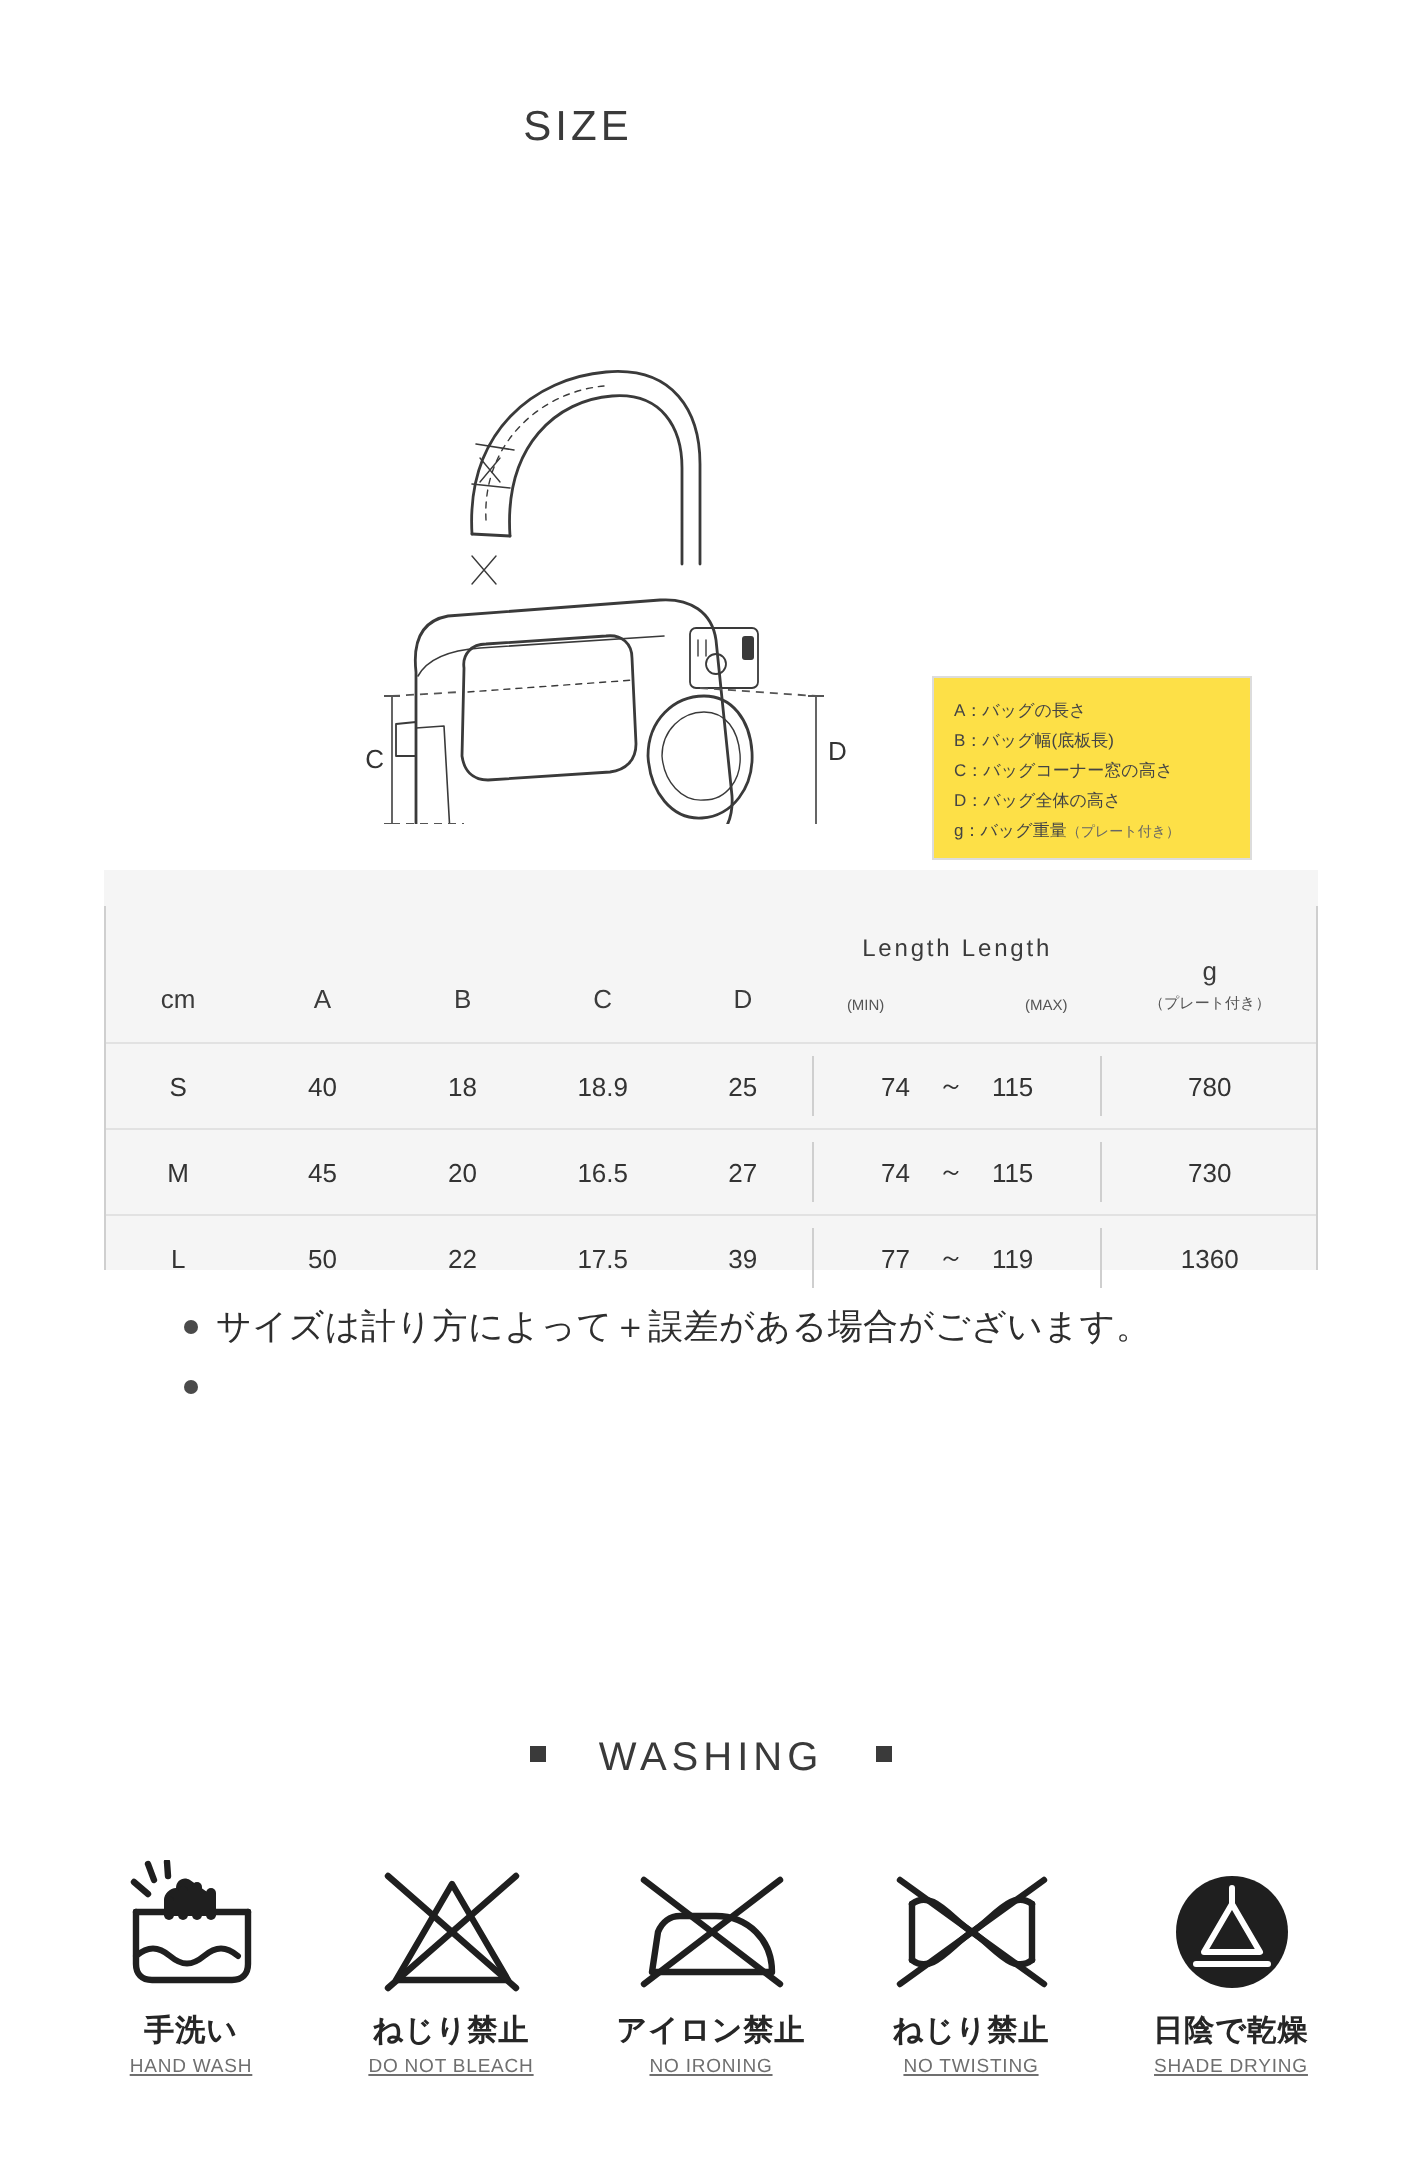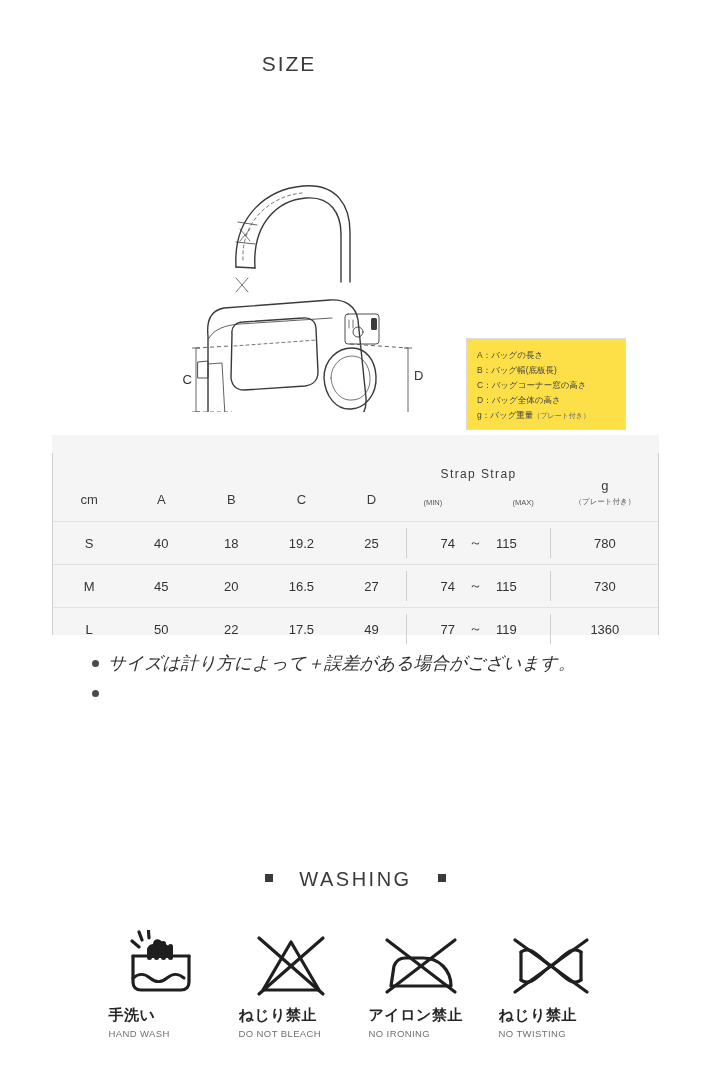--- a/index.html
+++ b/index.html
@@ -144,21 +144,20 @@
     top: 648px;
     width: 560px;
   }
   .note {
     display: flex;
     align-items: flex-start;
     font-size: 17.5px;
     line-height: 30px;
     color: #2e2e2e;
     letter-spacing: .2px;
-    font-style: italic;
   }
   .bullet {
     width: 7px; height: 7px;
     border-radius: 50%;
     background: #4a4a4a;
     margin-top: 12px;
     margin-right: 9px;
     flex: 0 0 auto;
   }
 
@@ -185,35 +184,36 @@
     position: absolute;
     left: 0;
     top: 930px;
     width: 711px;
     display: flex;
     justify-content: center;
     gap: 26px;
   }
   .icon-item {
     width: 104px;
-    text-align: left;
+    text-align: center;
   }
   .icon-item .glyph { height: 72px; }
   .icon-item .jp {
     font-size: 15px;
     font-weight: bold;
     color: #262626;
     margin-top: 4px;
     letter-spacing: .5px;
   }
   .icon-item .en {
     font-size: 9.5px;
     color: #6f6f6f;
     margin-top: 3px;
     letter-spacing: .4px;
+    text-decoration: underline;
   }
 </style>
 </head>
 <body>
 
 <div class="page">
 
   <div class="size-title">SIZE</div>
 
   <div class="illo-wrap">
@@ -305,38 +305,38 @@
           <col class="col-g">
       </colgroup>
       <thead>
         <tr>
           <th class="unit-label">cm</th>
           <th>A</th>
           <th>B</th>
           <th>C</th>
           <th>D</th>
           <th class="sep-left sep-right">
-            <span class="strap-head">Strap Strap</span>
+            <span class="strap-head">Length Length</span>
             <span class="strap-sub">
               <span>(MIN)</span>
               <span>(MAX)</span>
             </span>
           </th>
           <th>
             <span class="g-head">g</span>
             <span class="g-sub">（プレート付き）</span>
           </th>
         </tr>
       </thead>
       <tbody>
         <tr>
           <td class="row-label">S</td>
           <td>40</td>
           <td>18</td>
-          <td>19.2</td>
+          <td>18.9</td>
           <td>25</td>
           <td class="strap-cell sep-left sep-right">
             <span class="strap-inner">
               <span>74</span>
               <span>～</span>
               <span>115</span>
             </span>
           </td>
           <td>780</td>
         </tr>
@@ -353,21 +353,21 @@
               <span>115</span>
             </span>
           </td>
           <td>730</td>
         </tr>
         <tr>
           <td class="row-label">L</td>
           <td>50</td>
           <td>22</td>
           <td>17.5</td>
-          <td>49</td>
+          <td>39</td>
           <td class="strap-cell sep-left sep-right">
             <span class="strap-inner">
               <span>77</span>
               <span>～</span>
               <span>119</span>
             </span>
           </td>
           <td>1360</td>
         </tr>
       </tbody>
@@ -449,16 +449,30 @@
             <path d="M22,22 L22,50 M82,22 L82,50"></path>
             <path d="M16,10 L88,62"></path>
             <path d="M88,10 L16,62"></path>
           </g>
         </svg>
       </div>
       <div class="jp">ねじり禁止</div>
       <div class="en">NO TWISTING</div>
     </div>
 
+    <div class="icon-item">
+      <div class="glyph">
+        <svg width="104" height="72" viewBox="0 0 104 72">
+          <circle cx="52" cy="36" r="28" fill="#1f1f1f"></circle>
+          <g fill="none" stroke="#ffffff" stroke-width="3" stroke-linejoin="round" stroke-linecap="round">
+            <path d="M52,22 L66,46 L38,46 Z"></path>
+            <path d="M52,22 L52,14"></path>
+            <path d="M34,52 L70,52"></path>
+          </g>
+        </svg>
+      </div>
+      <div class="jp">日陰で乾燥</div>
+      <div class="en">SHADE DRYING</div>
+    </div>
 
   </div>
 
 </div>
 
 </body></html>

